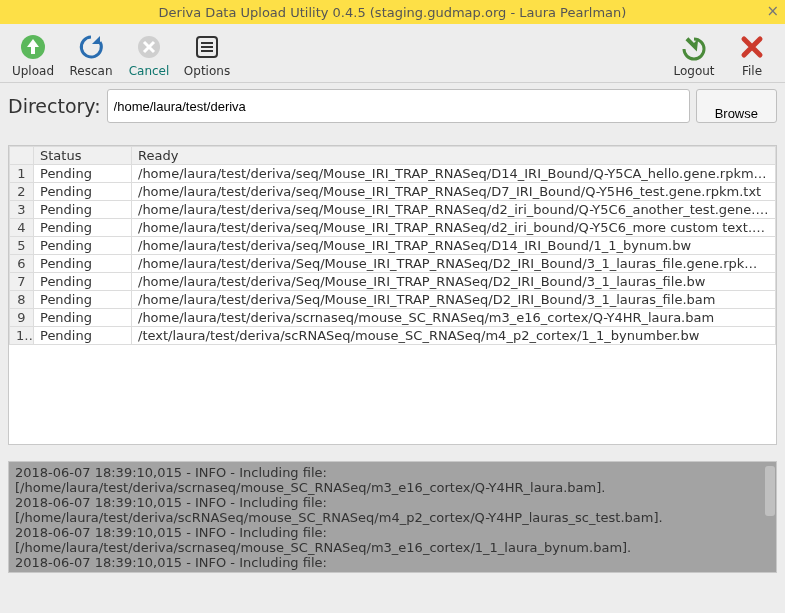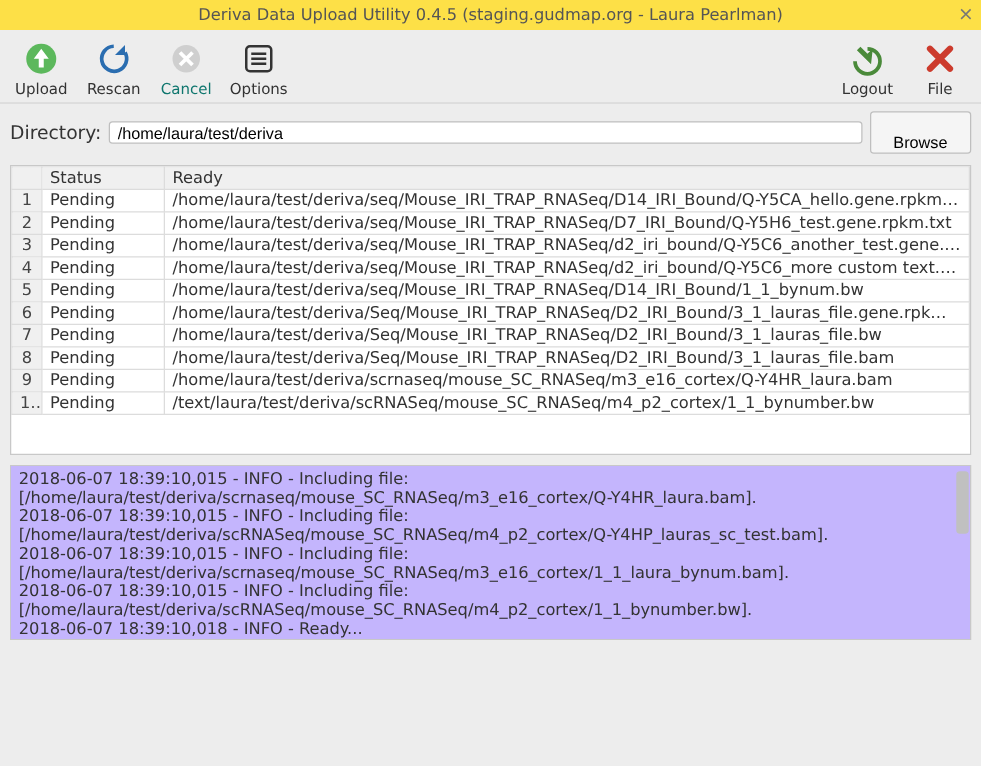--- a/index.html
+++ b/index.html
@@ -6,31 +6,31 @@
 body { font-family: "DejaVu Sans", "Liberation Sans", Arial, sans-serif; font-size: 13px; background: #ededed; width: 785px; height: 613px; overflow: hidden; color: #333; }
 .titlebar { height: 24px; background: #fde047; display: flex; align-items: center; justify-content: center; position: relative; font-size: 13px; color: #555; }
 .titlebar .close { position: absolute; right: 6px; top: 2px; font-size: 15px; color: #777; cursor: default; }
 .toolbar { display: flex; align-items: flex-start; padding: 6px 4px 2px 4px; background: #ededed; border-bottom: 1px solid #d0d0d0; }
 .toolbar .spacer { flex: 1; }
 .tool-btn { display: flex; flex-direction: column; align-items: center; width: 58px; padding: 2px 0; font-size: 12px; color: #333; cursor: default; }
 .tool-btn.disabled { color: #0f766e; }
 .tool-btn .icon { width: 30px; height: 30px; display: flex; align-items: center; justify-content: center; }
 .tool-btn .lbl { margin-top: 2px; }
 .dirrow { display: flex; align-items: center; padding: 6px 8px; gap: 6px; background: #ededed; }
-.dirrow label { font-size: 15px; text-align: right; }
-.dirrow input { flex: 1; height: 18px; border: 1px solid #bfbfbf; border-radius: 3px; padding: 0 6px; font-size: 13px; background: #fff; }
+.dirrow label { font-size: 19px; text-align: right; }
+.dirrow input { flex: 1; height: 34px; border: 1px solid #bfbfbf; border-radius: 3px; padding: 0 6px; font-size: 13px; background: #fff; }
 .dirrow button { height: 26px; padding: 16px 18px; border: 1px solid #bfbfbf; border-radius: 3px; background: #f5f5f5; font-size: 13px; cursor: default; }
-.table-wrap { margin: 3px 8px; border: 1px solid #c8c8c8; background: #fff; height: 232px; overflow: hidden; }
+.table-wrap { margin: 16px 8px; border: 1px solid #c8c8c8; background: #fff; height: 300px; overflow: hidden; }
 table { border-collapse: collapse; width: 100%; table-layout: fixed; font-size: 13px; }
 th, td { border: 1px solid #dcdcdc; padding: 1px 6px; text-align: left; white-space: nowrap; overflow: hidden; text-overflow: ellipsis; height: 18px; }
 th { background: #f0f0f0; font-weight: normal; color: #333; }
 col.rownum { width: 24px; }
 col.status { width: 98px; }
 td.rownum, th.rownum { background: #f0f0f0; text-align: center; color: #444; }
-.log-wrap { margin: 8px; border: 1px solid #c8c8c8; background: #c4b5fd; height: 140px; overflow: auto; padding: 4px 6px; font-size: 13px; line-height: 1.15; color: #333; position: relative; }
+.log-wrap { margin: 8px; border: 1px solid #c8c8c8; background: #a3a3a3; height: 112px; overflow: auto; padding: 4px 6px; font-size: 13px; line-height: 1.15; color: #333; position: relative; }
 .log-wrap .sbthumb { position: absolute; right: 1px; top: 4px; width: 10px; height: 50px; background: #c0c0c0; border-radius: 3px; }
 svg { display: block; }
 </style>
 </head>
 <body>
 
 <div class="titlebar">
   <span>Deriva Data Upload Utility 0.4.5 (staging.gudmap.org - Laura Pearlman)</span>
   <span class="close">×</span>
 </div>

